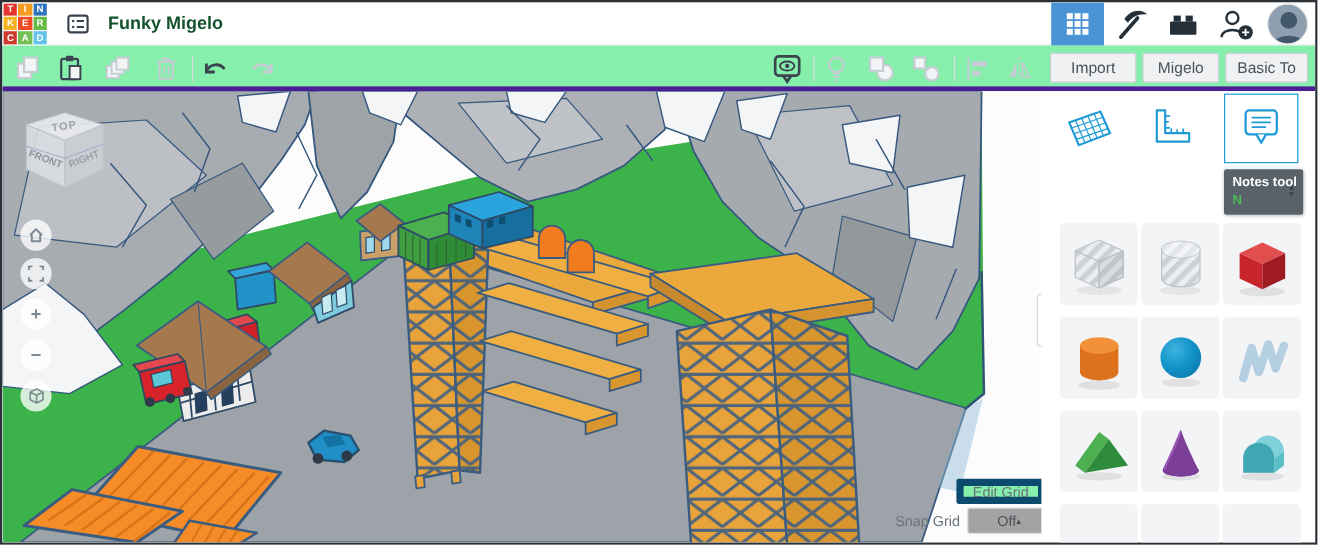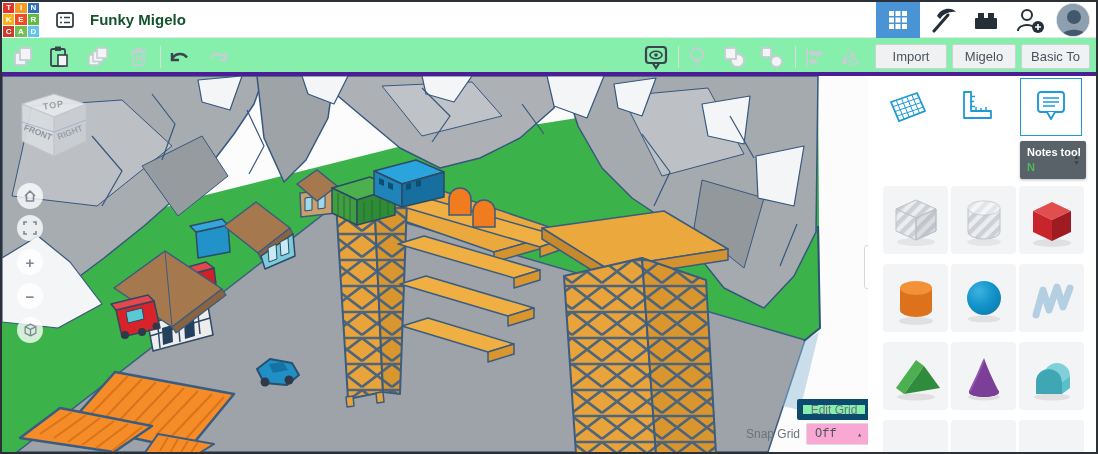--- a/index.html
+++ b/index.html
@@ -26,22 +26,22 @@
   .main{position:relative;display:flex;height:376px;}
   .vp{position:relative;width:866px;height:376px;background:#fcfcfd;overflow:hidden;}
   .scene{position:absolute;left:0;top:0;}
   .cube{position:absolute;left:14px;top:16px;cursor:pointer;}
   .navbtn{position:absolute;left:15px;width:26px;height:26px;border-radius:50%;background:rgba(255,255,255,.78);
           display:flex;align-items:center;justify-content:center;color:#7e8893;cursor:pointer;}
   .navbtn span{font-size:15px;font-weight:bold;line-height:1;}
   .editgrid{position:absolute;left:795px;top:323px;width:74px;height:21px;background:#86efac;border:6px solid #0c4a6e;
             border-radius:2px;color:#6a737d;font-size:12px;display:flex;align-items:center;justify-content:center;cursor:pointer;}
   .snaplbl{position:absolute;left:742px;top:351px;width:58px;text-align:center;color:#6a737d;font-size:12px;}
-  .snapdd{position:absolute;left:804px;top:347px;width:65px;height:22px;background:#f9a8d4;border:1px solid #d8dcdf;border-radius:2px;
-          color:#4a525a;font-size:12px;display:flex;align-items:center;padding:0 8px;cursor:pointer;font-family:Liberation Mono, monospace;}
+  .snapdd{position:absolute;left:804px;top:347px;width:65px;height:22px;background:#a3a3a3;border:1px solid #d8dcdf;border-radius:2px;
+          color:#4a525a;font-size:12px;display:flex;align-items:center;padding:0 24px;cursor:pointer;}
   .snapdd .car{margin-left:auto;font-size:8px;color:#4a525a;}
   .collapse{position:absolute;left:862px;top:169px;width:22px;height:44px;background:#fff;border:1px solid #d5d9dc;
             border-radius:3px;display:flex;align-items:center;justify-content:center;cursor:pointer;padding:0;}
   
   .panel{position:relative;width:228px;height:376px;background:#fff;}
   .ptab{position:absolute;width:48px;height:48px;top:7px;display:flex;align-items:center;justify-content:center;cursor:pointer;}
   .ptab.sel{top:2px;width:62px;height:58px;border:1px solid var(--pblue,#1e9ad6);background:#fff;}
   .cat{position:absolute;top:62px;left:0;width:228px;height:40px;display:flex;align-items:center;padding-left:22px;
        font-size:14px;color:#3e4953;cursor:pointer;background:#fff;}
   .caret{position:absolute;left:205px;top:78px;z-index:6;color:#3a434c;font-size:7px;line-height:6px;text-align:center;cursor:pointer;}

